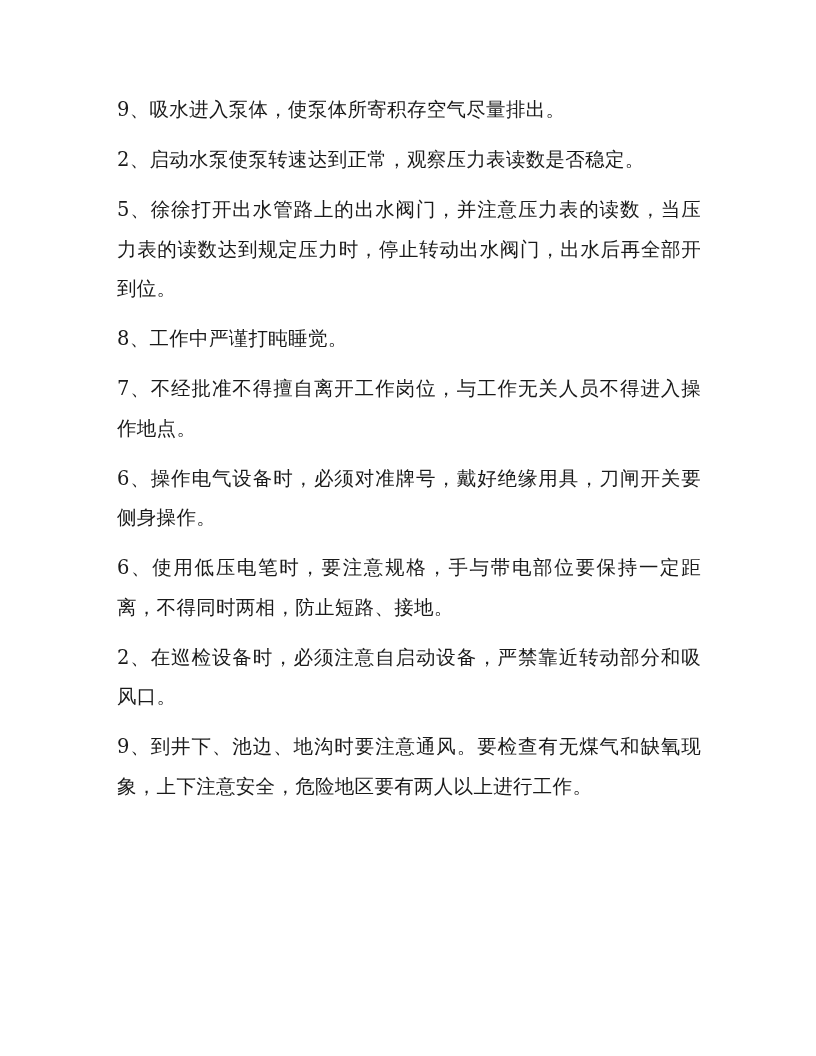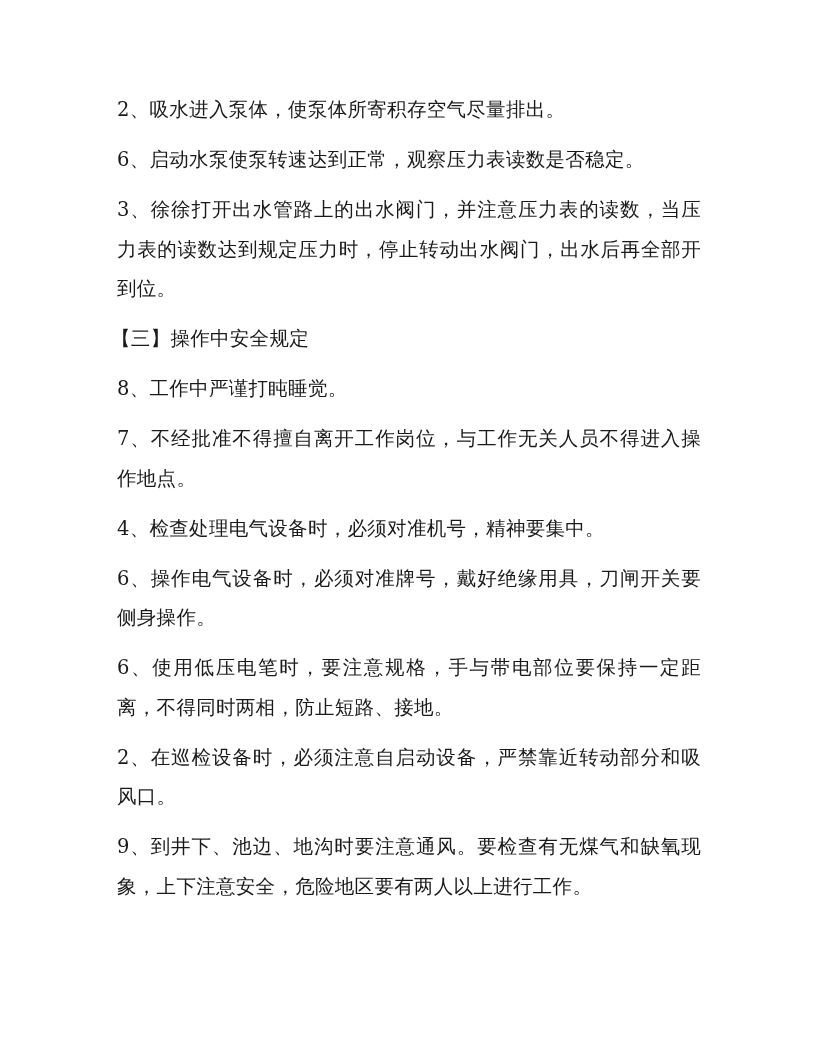--- a/index.html
+++ b/index.html
@@ -30,24 +30,22 @@
       word-break: break-all;
     }
     .heading {
       margin-left: -6px;
     }
   </style>
 </head>
 <body>
 
 <div class="page">
-  <p class="para">2、吸水进入泵体，使泵体所寄积存空气尽量排出。</p>
-  <p class="para">6、启动水泵使泵转速达到正常，观察压力表读数是否稳定。</p>
-  <p class="para">3、徐徐打开出水管路上的出水阀门，并注意压力表的读数，当压力表的读数达到规定压力时，停止转动出水阀门，出水后再全部开到位。</p>
-  <p class="para heading">【三】操作中安全规定</p>
+  <p class="para">9、吸水进入泵体，使泵体所寄积存空气尽量排出。</p>
+  <p class="para">2、启动水泵使泵转速达到正常，观察压力表读数是否稳定。</p>
+  <p class="para">5、徐徐打开出水管路上的出水阀门，并注意压力表的读数，当压力表的读数达到规定压力时，停止转动出水阀门，出水后再全部开到位。</p>
   <p class="para">8、工作中严谨打盹睡觉。</p>
   <p class="para">7、不经批准不得擅自离开工作岗位，与工作无关人员不得进入操作地点。</p>
-  <p class="para">4、检查处理电气设备时，必须对准机号，精神要集中。</p>
   <p class="para">6、操作电气设备时，必须对准牌号，戴好绝缘用具，刀闸开关要侧身操作。</p>
   <p class="para">6、使用低压电笔时，要注意规格，手与带电部位要保持一定距离，不得同时两相，防止短路、接地。</p>
   <p class="para">2、在巡检设备时，必须注意自启动设备，严禁靠近转动部分和吸风口。</p>
   <p class="para">9、到井下、池边、地沟时要注意通风。要检查有无煤气和缺氧现象，上下注意安全，危险地区要有两人以上进行工作。</p>
 </div>
 
 </body></html>

